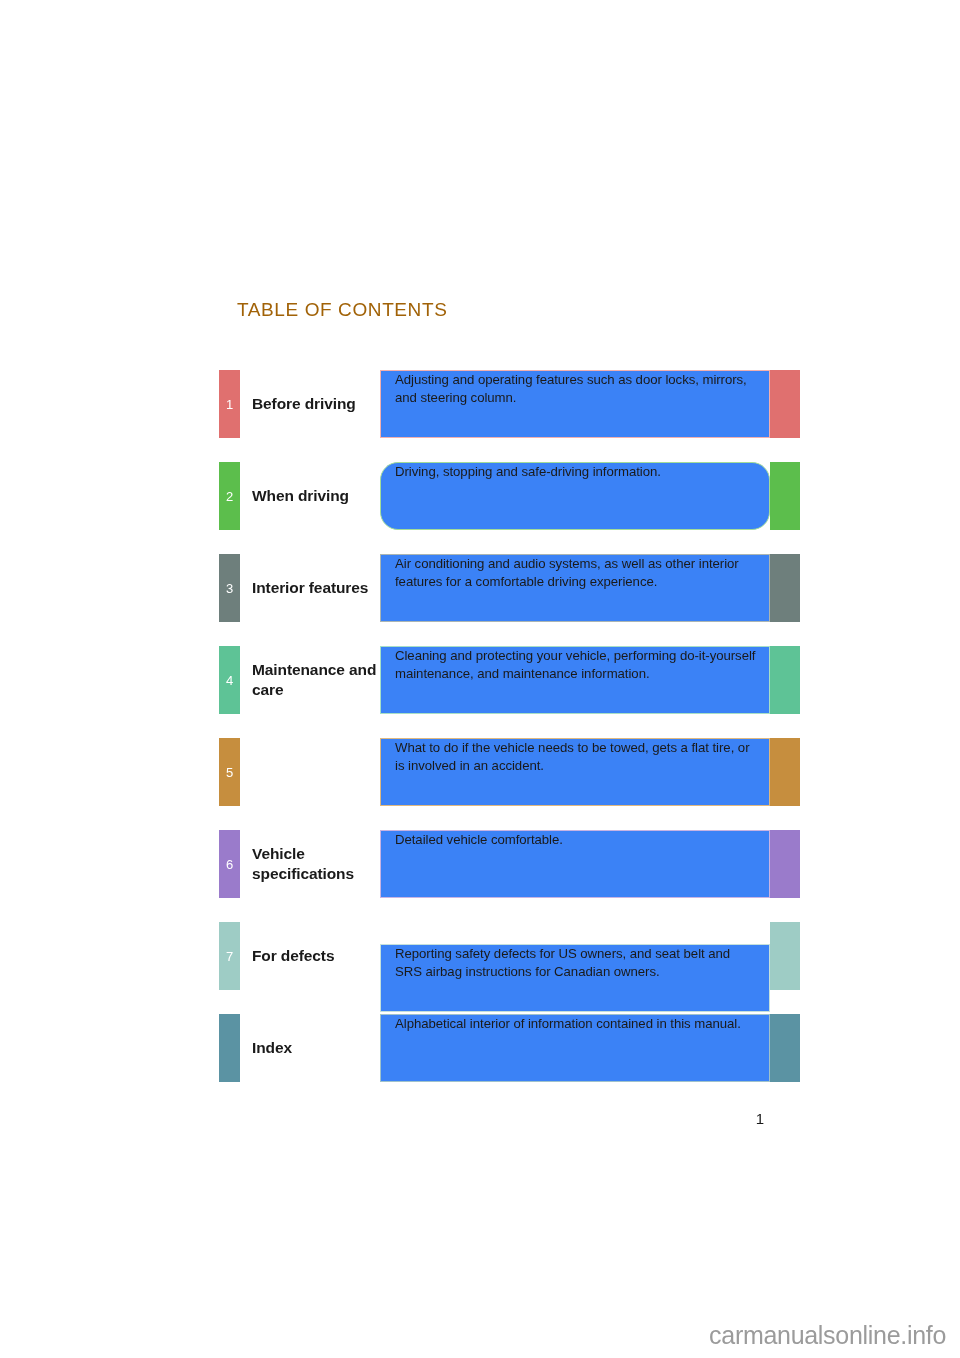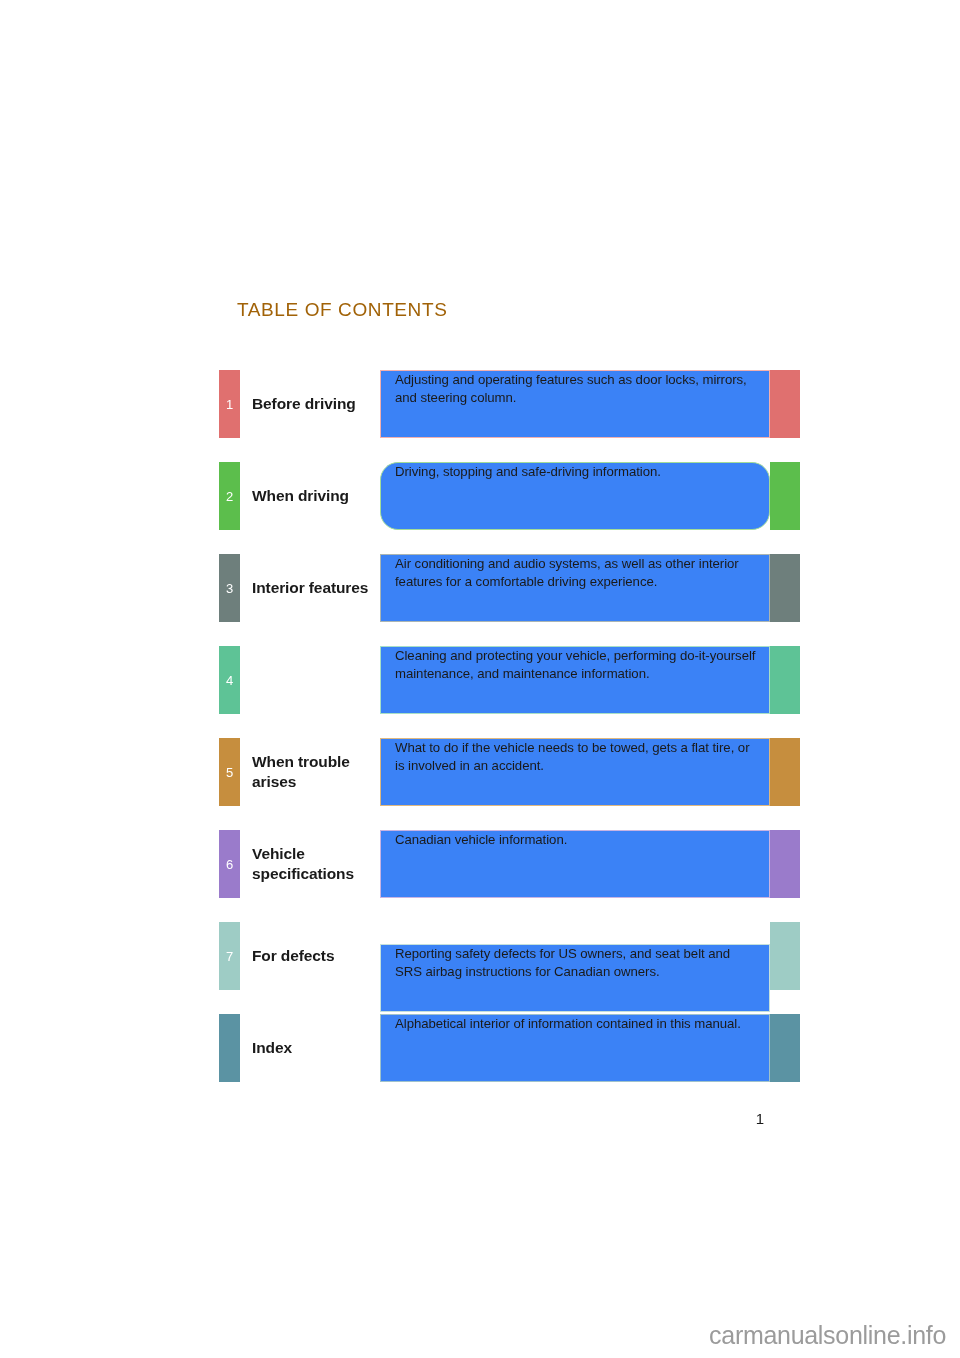--- a/index.html
+++ b/index.html
@@ -172,42 +172,42 @@
         <div class="chapter-title">Interior features</div>
         <div class="desc-box" style="border-color: rgb(170, 181, 179);">
           <div class="desc-text">Air conditioning and audio systems, as well as other interior features for a comfortable driving experience.</div>
         </div>
         <div class="right-block" style="background: rgb(110, 127, 124);"></div>
       </div>
       <div class="toc-row" style="top: 646px; height: 68px;">
         <div class="tab" style="background: rgb(94, 195, 150);">
           <div class="tab-number">4</div>
         </div>
+        <div class="chapter-title">Maintenance and care</div>
         <div class="desc-box" style="border-color: rgb(167, 223, 198);">
           <div class="desc-text">Cleaning and protecting your vehicle, performing do-it-yourself maintenance, and maintenance information.</div>
         </div>
         <div class="right-block" style="background: rgb(94, 195, 150);"></div>
       </div>
       <div class="toc-row" style="top: 738px; height: 68px;">
         <div class="tab" style="background: rgb(198, 142, 62);">
           <div class="tab-number">5</div>
         </div>
-        <div class="chapter-title">When trouble arises</div>
         <div class="desc-box" style="border-color: rgb(223, 184, 127);">
           <div class="desc-text">What to do if the vehicle needs to be towed, gets a flat tire, or is involved in an accident.</div>
         </div>
         <div class="right-block" style="background: rgb(198, 142, 62);"></div>
       </div>
       <div class="toc-row" style="top: 830px; height: 68px;">
         <div class="tab" style="background: rgb(154, 123, 203);">
           <div class="tab-number">6</div>
         </div>
         <div class="chapter-title">Vehicle specifications</div>
         <div class="desc-box" style="border-color: rgb(200, 180, 227);">
-          <div class="desc-text">Canadian vehicle information.</div>
+          <div class="desc-text">Detailed vehicle comfortable.</div>
         </div>
         <div class="right-block" style="background: rgb(154, 123, 203);"></div>
       </div>
       <div class="toc-row" style="top: 922px; height: 68px;">
         <div class="tab" style="background: rgb(158, 204, 197);">
           <div class="tab-number">7</div>
         </div>
         <div class="chapter-title">For defects</div>
         <div class="desc-box" style="border-color: rgb(196, 224, 220); margin-top: 22px;">
           <div class="desc-text">Reporting safety defects for US owners, and seat belt and SRS airbag instructions for Canadian owners.</div>

